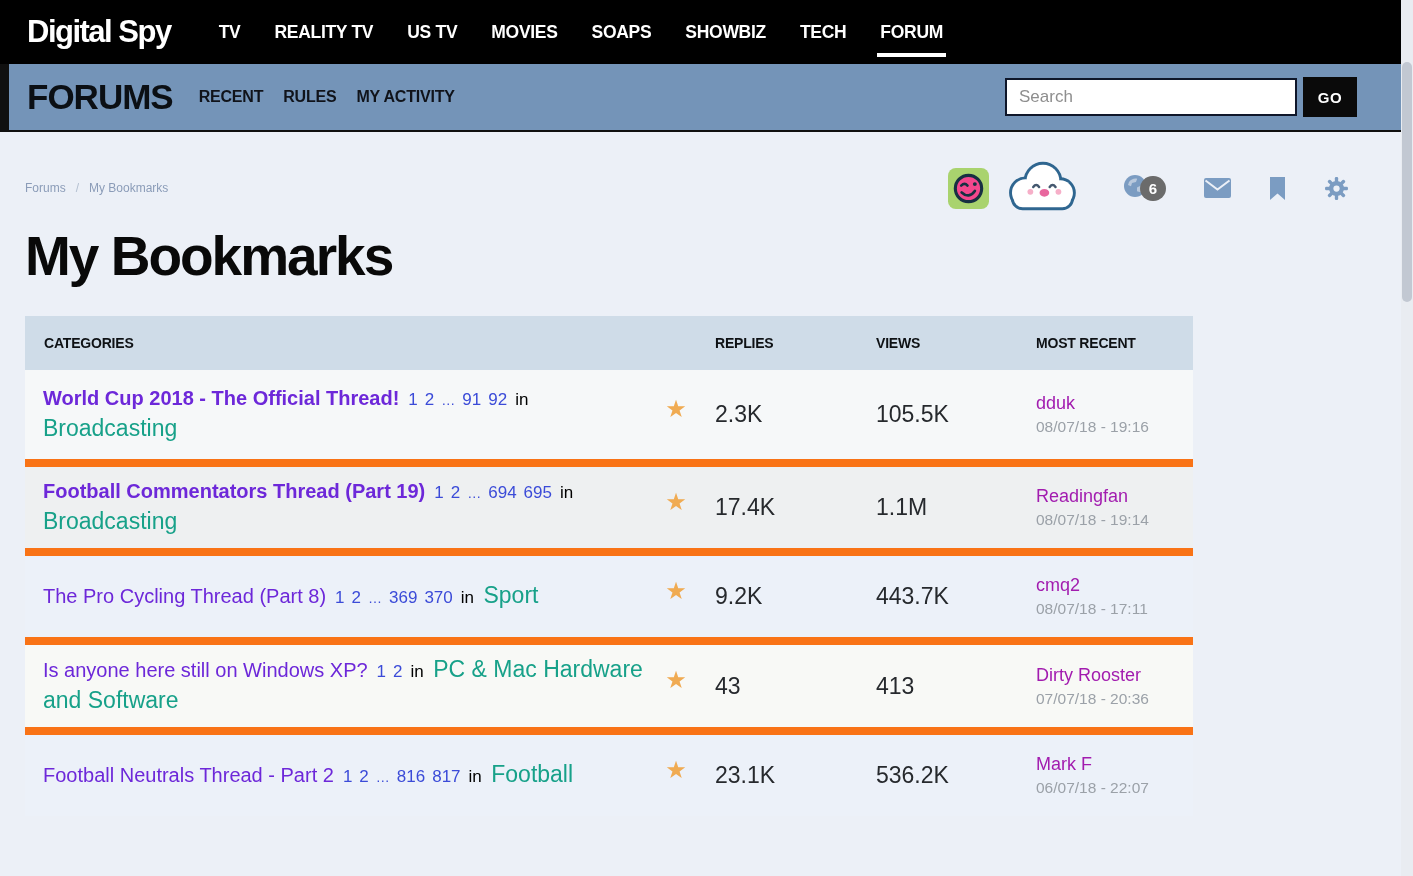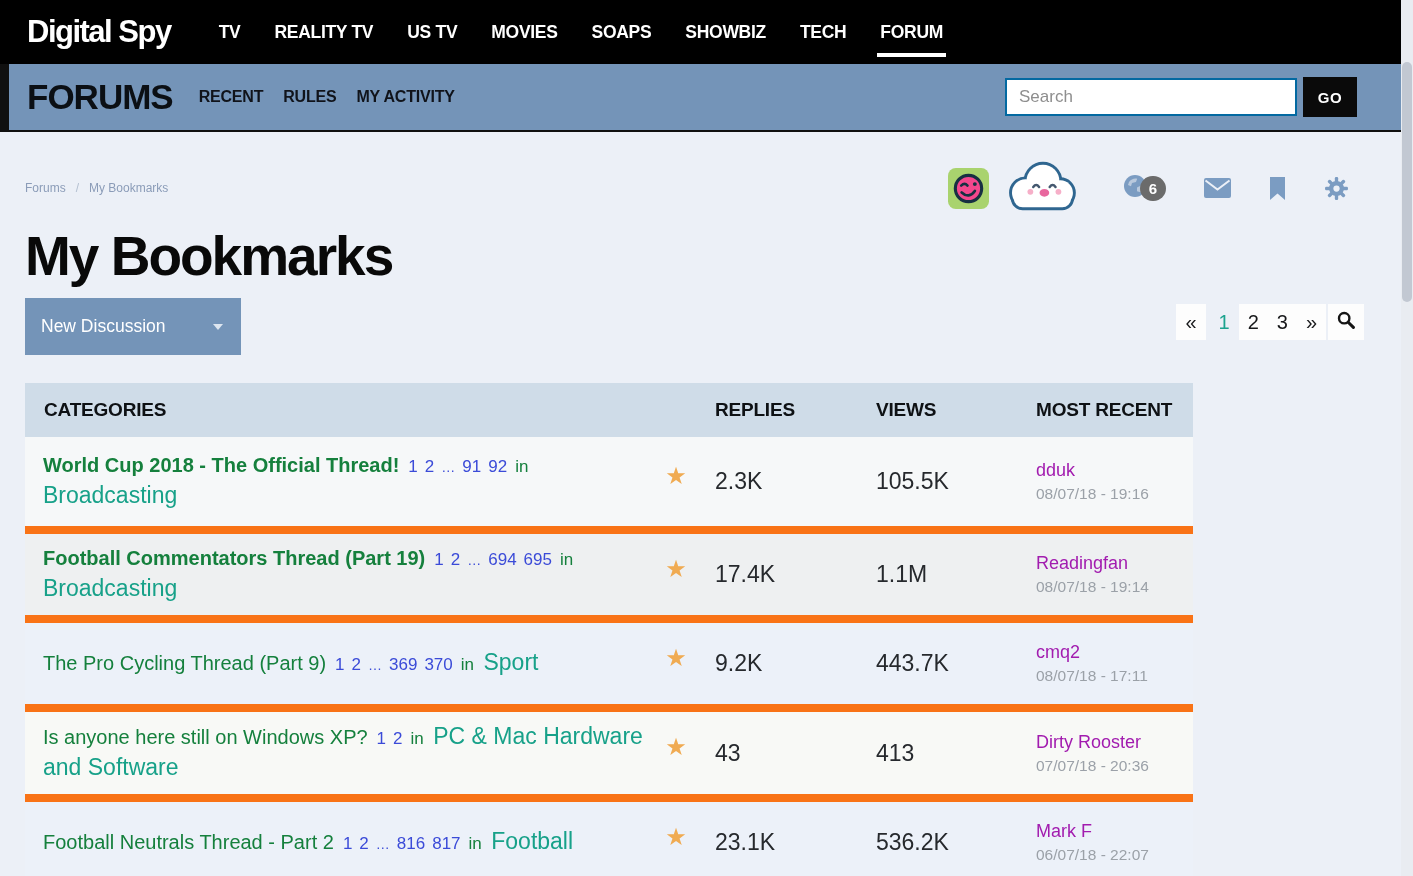--- a/index.html
+++ b/index.html
@@ -15,21 +15,21 @@
   .main-nav { display:flex; margin-left:48px; gap:34px; align-items:center; }
   .nav-link { color:#fff; font-size:17.5px; font-weight:700; letter-spacing:-0.3px; text-decoration:none; position:relative; cursor:pointer; }
   .nav-link.active::after { content:""; position:absolute; left:-3px; right:-3px; bottom:-14px; height:4px; background:#fff; }
   
   .forumbar-wrap { background:#101010; padding:0 9px 2px 9px; }
   .forumbar { height:66px; background:#7494b8; display:flex; align-items:center; padding-left:18px; }
   .forums-title { font-size:35px; font-weight:800; letter-spacing:-1px; color:#0b0f14; }
   .fb-nav { display:flex; margin-left:26px; gap:20px; }
   .fb-link { color:#10131a; font-size:16px; font-weight:700; letter-spacing:-0.2px; text-decoration:none; cursor:pointer; }
   .searchzone { margin-left:auto; margin-right:47px; display:flex; align-items:center; }
-  .search-input { width:292px; height:38px; border:2px solid #0369a1; font-size:17px; padding:0 12px; color:#444; background:#fff; outline:none; }
+  .search-input { width:292px; height:38px; border:2px solid #0f172a; font-size:17px; padding:0 12px; color:#444; background:#fff; outline:none; }
   .search-input::placeholder { color:#8e8e8e; }
   .go-btn { width:54px; height:40px; background:#0a0a0a; color:#fff; border:none; font-size:15px; font-weight:700; letter-spacing:0.5px; margin-left:6px; cursor:pointer; }
   
   .content { padding:0 25px; position:relative; }
   .header-row { margin-top:26px; display:flex; justify-content:space-between; align-items:center; min-height:50px; }
   .breadcrumb { font-size:12px; color:#8b9cb8; }
   .crumb { color:#8b9cb8; text-decoration:none; cursor:pointer; }
   .crumb-sep { color:#b3bfd0; padding:0 10px; }
   .userbar { display:flex; align-items:center; gap:38px; margin-right:39px; }
   .avatars { display:flex; align-items:center; gap:8px; }
@@ -45,34 +45,34 @@
   .pagination { display:flex; align-items:stretch; margin-top:6px; margin-right:24px; font-size:20px; }
   .pg-item { min-width:28px; height:36px; display:flex; align-items:center; justify-content:center; padding:0 9px;
     background:#fdfdfd; color:#17181a; text-decoration:none; cursor:pointer; }
   .pg-item.arrow-prev { margin-right:4px; }
   .pg-item.current { background:transparent; color:#1ca38f; cursor:default; }
   .pg-item.search-box { margin-left:2px; }
   
   .forum-table { width:1168px; margin-top:28px; }
   .thead, .trow { display:grid; grid-template-columns:630px 42px 165px 160px 1fr; align-items:center; }
   .thead { height:54px; background:#cfdce8; }
-  .th { font-size:19px; font-weight:700; letter-spacing:-0.2px; color:#0e1114; }
+  .th { font-size:14px; font-weight:700; letter-spacing:-0.2px; color:#0e1114; }
   .th.c1 { padding-left:19px; } .th.c3 { padding-left:18px; } .th.c4 { padding-left:14px; } .th.c5 { padding-left:14px; }
   .trow { min-height:89px; padding:10px 0; border-top:8px solid #f97316; }
   .trow:nth-child(2) { background:#f6f8f9; border-top:none; }
   .trow:nth-child(3) { background:#eef0f1; }
   .trow:nth-child(4) { background:#ecf1f9; }
   .trow:nth-child(5) { background:#f8f9f6; }
   .trow:nth-child(6) { background:#ecf1f9; }
   .title-cell { padding-left:18px; padding-right:6px; line-height:28px; }
-  .thread-title { font-size:20px; color:#15803d; text-decoration:none; margin-right:9px; cursor:pointer; font-weight:400; }
+  .thread-title { font-size:20px; color:#6d28d9; text-decoration:none; margin-right:9px; cursor:pointer; font-weight:400; }
   .thread-title.unread { font-weight:700; }
   .page-link { font-size:17px; color:#3b4bd8; text-decoration:none; margin-right:7px; cursor:pointer; }
   .page-link.ellipsis { color:#3b4bd8; font-size:14px; margin-right:7px; cursor:default; }
-  .in-label { font-size:17px; color:#15803d; margin:0 5px 0 1px; }
+  .in-label { font-size:17px; color:#000000; margin:0 5px 0 1px; }
   .category-link { font-size:23px; color:#17a189; text-decoration:none; cursor:pointer; }
   .star-cell { text-align:center; }
   .star { color:#f0ab52; font-size:24px; cursor:pointer; line-height:1; display:inline-block; transform:translateY(-6px); }
   .num-cell { font-size:23px; color:#26292d; }
   .num-cell.replies { padding-left:18px; }
   .num-cell.views { padding-left:14px; }
   .recent-cell { padding-left:14px; }
   .recent-user { display:block; font-size:18px; color:#a21caf; text-decoration:none; cursor:pointer; }
   .recent-date { font-size:15.5px; color:#9ba1a8; margin-top:4px; }
   
@@ -183,44 +183,20 @@
             <circle cx="12" cy="12" r="7.2"></circle>
           </g>
           <circle cx="12" cy="12" r="3" fill="#ecf0f7"></circle>
         </svg>
       </span>
     </div>
   </div>
 
   <h1 class="page-title">My Bookmarks</h1>
 
-  <div class="btn-row">
-    <button class="new-discussion">
-      <span>New Discussion</span>
-      <span class="caret"></span>
-    </button>
-
-    <div class="pagination">
-      <a class="pg-item arrow-prev">«</a>
-      <span id="pg-pages" style="display:flex;">
-          <a class="pg-item current">1</a>
-          <a class="pg-item">2</a>
-          <a class="pg-item">3</a>
-        </span>
-      <a class="pg-item">»</a>
-      <a class="pg-item search-box">
-        <span>
-          <svg width="18" height="18" viewBox="0 0 18 18">
-            <circle cx="7.2" cy="7.2" r="5.2" stroke="#151515" stroke-width="2.4" fill="none"></circle>
-            <line x1="11.2" y1="11.2" x2="16.4" y2="16.4" stroke="#151515" stroke-width="3" stroke-linecap="round"></line>
-          </svg>
-        </span>
-      </a>
-    </div>
-  </div>
 
   <div class="forum-table">
     <div class="thead">
       <div class="th c1">CATEGORIES</div>
       <div class="th c2"></div>
       <div class="th c3">REPLIES</div>
       <div class="th c4">VIEWS</div>
       <div class="th c5">MOST RECENT</div>
     </div>
 
@@ -247,21 +223,21 @@
     <div class="num-cell replies">17.4K</div>
     <div class="num-cell views">1.1M</div>
     <div class="recent-cell">
       <a class="recent-user">Readingfan</a>
       <div class="recent-date">08/07/18 - 19:14</div>
     </div>
   </div>
 
   <div class="trow">
     <div class="title-cell">
-      <a class="thread-title">The Pro Cycling Thread (Part 9)</a><span class="pages"><a class="page-link">1</a><a class="page-link">2</a><span class="page-link ellipsis">…</span><a class="page-link">369</a><a class="page-link">370</a></span><span class="in-label">in</span>
+      <a class="thread-title">The Pro Cycling Thread (Part 8)</a><span class="pages"><a class="page-link">1</a><a class="page-link">2</a><span class="page-link ellipsis">…</span><a class="page-link">369</a><a class="page-link">370</a></span><span class="in-label">in</span>
       <a class="category-link">Sport</a>
     </div>
     <div class="star-cell"><span class="star">★</span></div>
     <div class="num-cell replies">9.2K</div>
     <div class="num-cell views">443.7K</div>
     <div class="recent-cell">
       <a class="recent-user">cmq2</a>
       <div class="recent-date">08/07/18 - 17:11</div>
     </div>
   </div>

